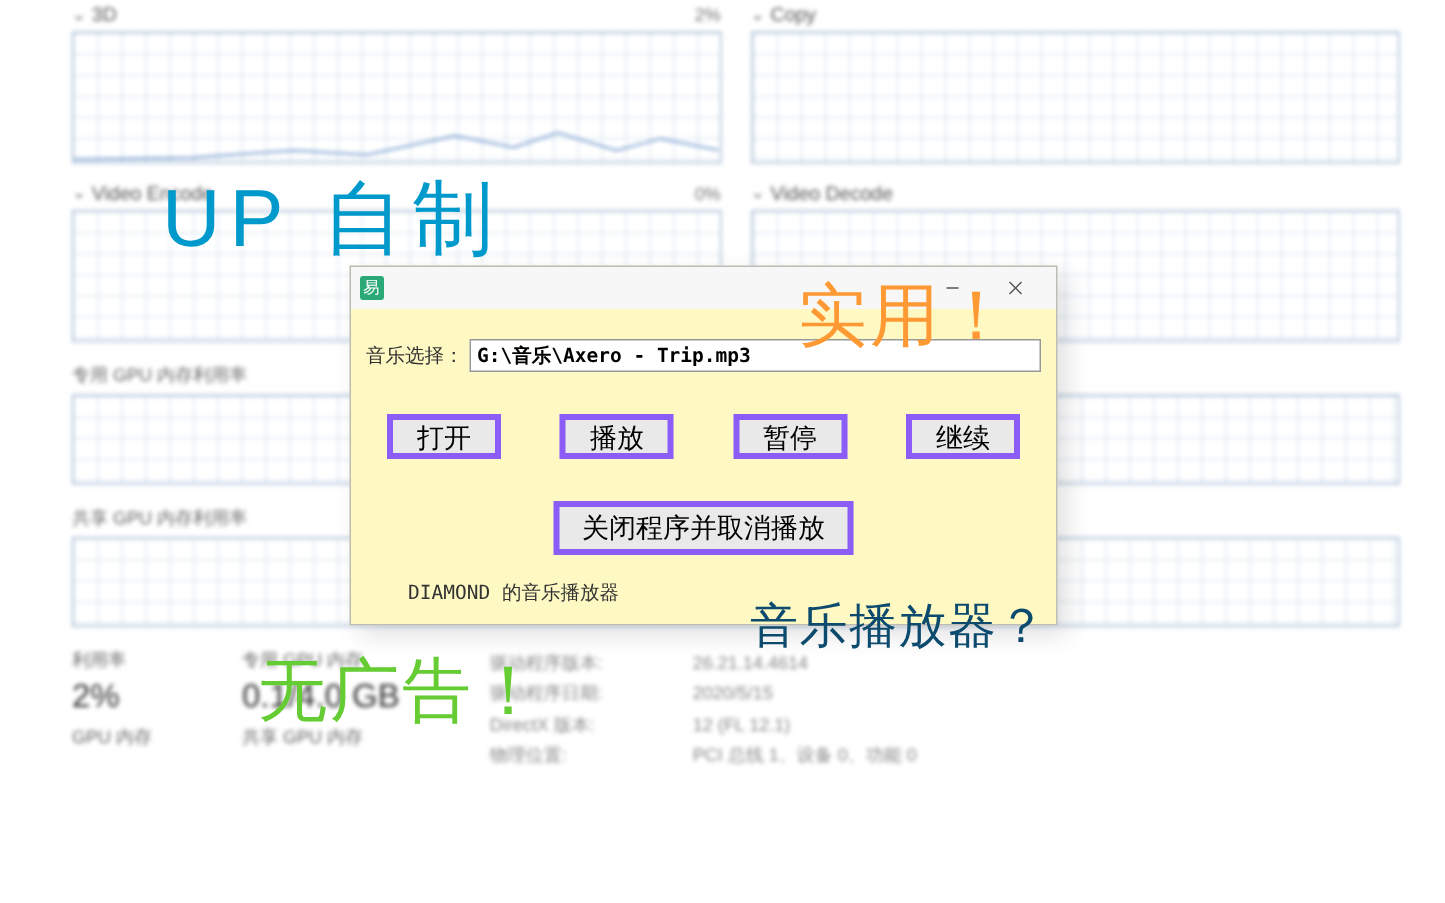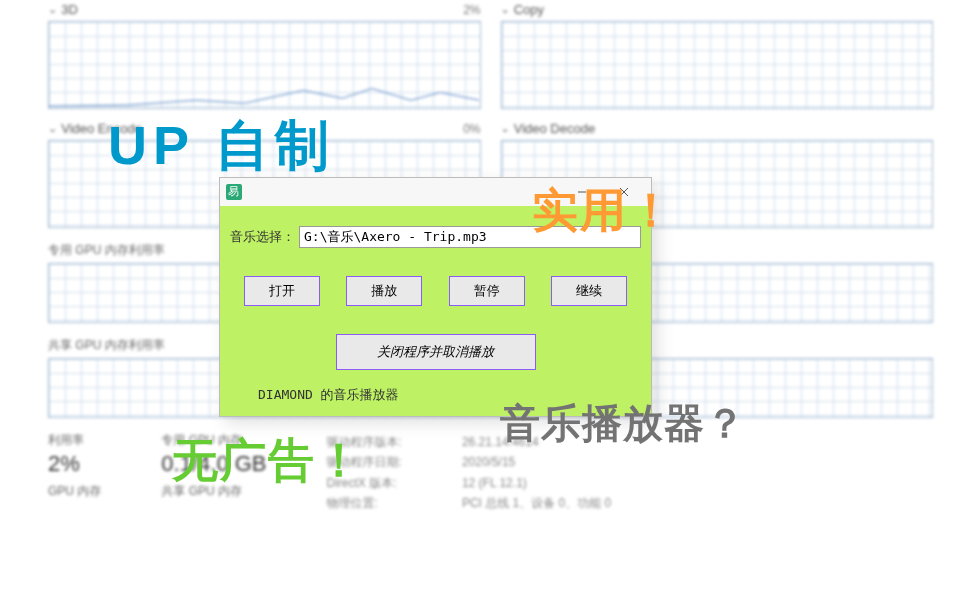--- a/index.html
+++ b/index.html
@@ -76,37 +76,37 @@
     margin-top: 2px;
   }
   .stats-row .kv {
     font-size: 12px;
     color: #888;
     line-height: 1.7;
   }
   
   .anno {
     position: absolute;
-    font-weight: 700;
+    font-weight: 400;
     pointer-events: none;
     white-space: nowrap;
   }
   .anno.blue { color: #0099cc; font-size: 54px; letter-spacing: 6px; }
   .anno.orange { color: #ff9933; font-size: 46px; letter-spacing: 2px; }
   .anno.green { color: #66cc33; font-size: 46px; letter-spacing: 2px; text-align: center; }
-  .anno.pink { color: #737373; font-size: 40px; letter-spacing: 1px; }
+  .anno.pink { color: #0c4a6e; font-size: 32px; letter-spacing: 1px; }
 
   
   .dialog {
     position: absolute;
-    left: 219px;
+    left: 233px;
     top: 177px;
-    width: 433px;
+    width: 472px;
     height: 240px;
-    background: #bef264;
+    background: #fef9c3;
     border: 1px solid #bcbcbc;
     box-shadow: 6px 6px 16px rgba(0,0,0,.12);
     font-family: "SimSun", "NSimSun", "Microsoft YaHei", monospace;
     font-size: 13px;
     color: #333;
   }
   .title-bar {
     height: 28px;
     display: flex;
     align-items: center;
@@ -148,42 +148,42 @@
   }
   .row-path .lbl { font-size: 13px; }
   .row-path input {
     flex: 1;
     height: 22px;
     border: 1px solid #999;
     padding: 0 4px;
     font-family: inherit;
     font-size: 13px;
     background: #fff;
+    font-weight: bold;
   }
   .btn-row {
     display: flex;
     justify-content: space-between;
     padding: 0 14px;
     margin-bottom: 28px;
   }
   .dlg-btn {
     width: 76px;
     height: 30px;
-    border: 1px solid #8b5cf6;
+    border: 4px solid #8b5cf6;
     background: #e9e9e9;
     font-family: inherit;
-    font-size: 13px;
+    font-size: 18px;
     cursor: pointer;
   }
   .dlg-btn.wide {
     width: 200px;
     height: 36px;
     display: block;
     margin: 0 auto;
-    font-style: italic;
   }
   .status-line {
     position: absolute;
     left: 10px;
     bottom: 12px;
     font-size: 13px;
     margin-left: 28px;
   }
   .spark {
     position: absolute;

